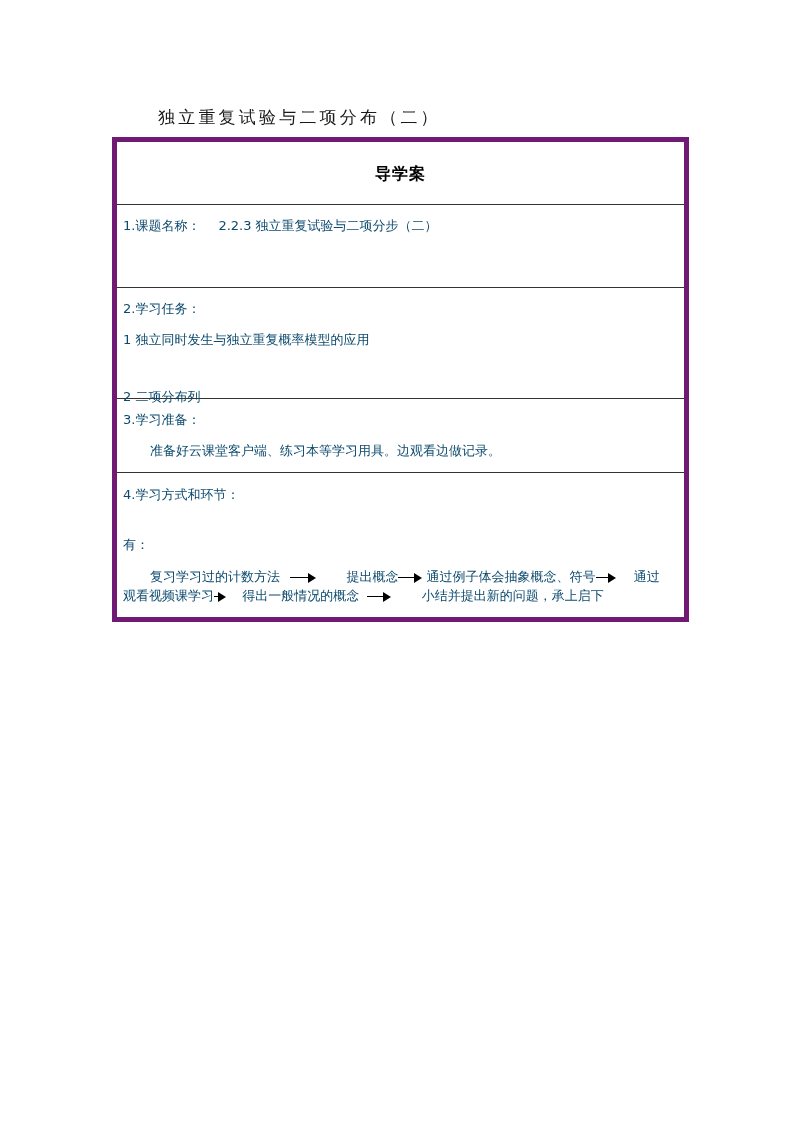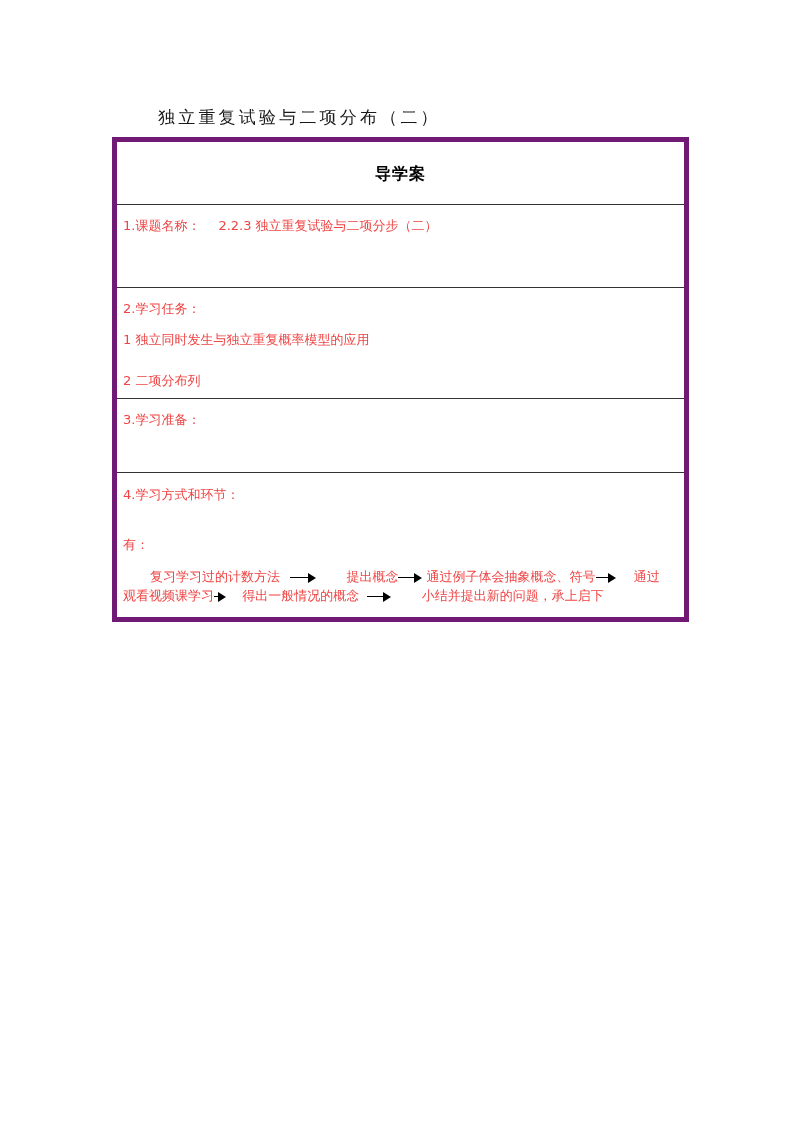--- a/index.html
+++ b/index.html
@@ -12,21 +12,21 @@
            border: 5px solid #701a75; box-sizing: content-box; }
   .row { border-bottom: 1px solid #333; box-sizing: border-box; position: relative; }
   .row:last-child { border-bottom: none; }
   .r-header { height: 63px; }
   .r-header .h { position: absolute; left: 0; right: 0; top: 22px; text-align: center;
                  font-size: 16px; font-weight: bold; letter-spacing: 1px; }
   .r1 { height: 83px; }
   .r2 { height: 111px; }
   .r3 { height: 74px; }
   .r4 { height: 144px; }
-  .line { position: absolute; font-size: 13px; white-space: nowrap; color: #ef4444; }
+  .line { position: absolute; font-size: 13px; white-space: nowrap; color: #0c4a6e; }
   .indent { padding-left: 27px; }
   .arrow { display: inline-block; position: relative; height: 10px; vertical-align: middle; }
   .arrow .shaft { position: absolute; left: 0; right: 7px; top: 4px; height: 1.5px; background: #000; }
   .arrow .head { position: absolute; right: 0; top: 0; width: 0; height: 0;
                  border-top: 5px solid transparent; border-bottom: 5px solid transparent;
                  border-left: 8px solid #000; }
 </style>
 </head>
 <body>
 
@@ -40,25 +40,26 @@
 
   <div class="row r1">
     <div class="line" style="left:6px; top:12px;">
       <span>1.课题名称：</span><span style="display:inline-block;width:18px;"></span><span>2.2.3 独立重复试验与二项分步（二）</span>
     </div>
   </div>
 
   <div class="row r2">
     <div class="line" style="left:6px; top:12px;">2.学习任务：</div>
     <div class="line" style="left:6px; top:43px;">1 独立同时发生与独立重复概率模型的应用</div>
-    <div class="line" style="left:6px; top:84px;">2 二项分布列</div>
+    <div class="line" style="left:6px; top:100px;">2 二项分布列</div>
   </div>
 
   <div class="row r3">
     <div class="line" style="left:6px; top:12px;">3.学习准备：</div>
+    <div class="line indent" style="left:6px; top:43px;">准备好云课堂客户端、练习本等学习用具。边观看边做记录。</div>
   </div>
 
   <div class="row r4">
     <div class="line" style="left:6px; top:13px;">4.学习方式和环节：</div>
     <div class="line" style="left:6px; top:63px;">有：</div>
 
     <div class="line" style="left:33px; top:95px;">
       <span>复习学习过的计数方法</span>
       <span class="arrow" style="width:26px; margin-left:6px;"><span class="shaft"></span><span class="head"></span></span>
       <span style="display:inline-block;width:22px;"></span>

